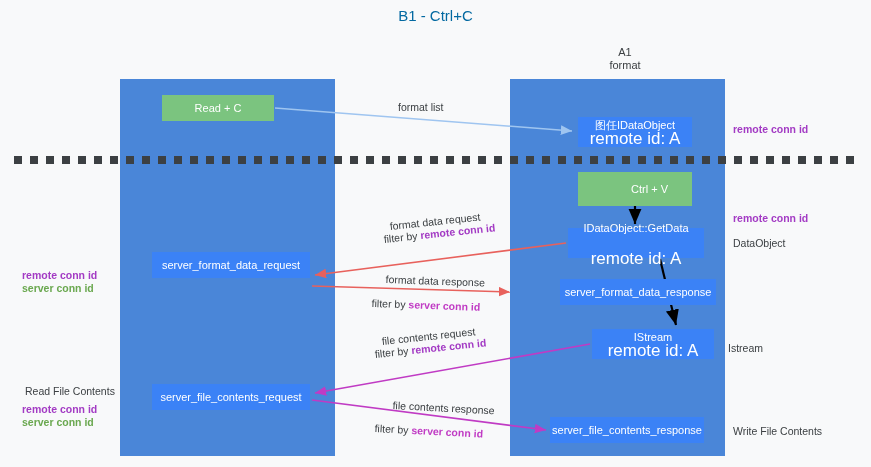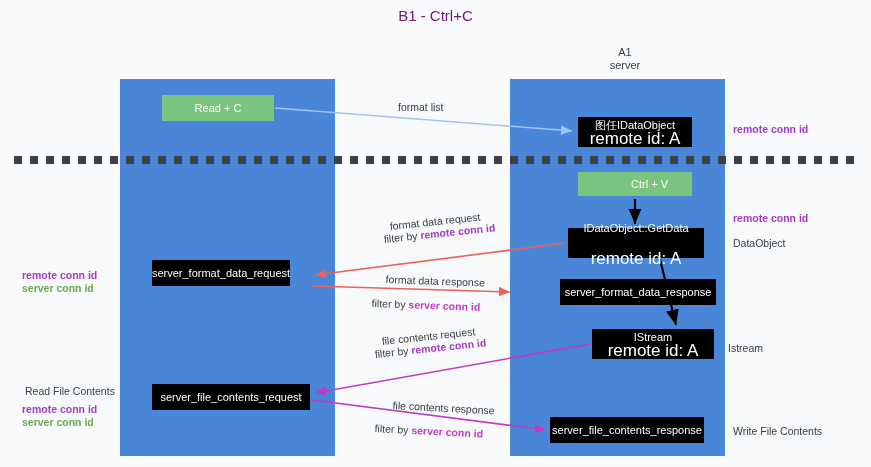--- a/index.html
+++ b/index.html
@@ -5,21 +5,21 @@
   html,body{margin:0;padding:0;background:#f8f9fa;}
   body{
     width:871px;height:467px;position:relative;overflow:hidden;
     font-family:"Liberation Sans","DejaVu Sans",sans-serif;
     color:#3c4043;
   }
   .stage{position:absolute;inset:0;}
   
   #title{
     position:absolute;left:0;top:6px;width:871px;text-align:center;
-    font-size:15px;line-height:19px;color:#701a75;
+    font-size:15px;line-height:19px;color:#0369a1;
   }
   
   .col-head{position:absolute;text-align:center;font-size:11px;line-height:13px;color:#3c4043;}
   #head-b1{left:140px;top:46px;width:180px;}
   #head-a1{left:535px;top:46px;width:180px;}
   
   .lane{position:absolute;background:#4a86d8;}
   #lane-b1{left:120px;top:79px;width:215px;height:377px;}
   #lane-a1{left:510px;top:79px;width:215px;height:377px;}
   
@@ -27,27 +27,27 @@
     position:absolute;left:14px;top:156px;width:845px;height:8px;
     background-image:repeating-linear-gradient(to right,#3c4043 0 8px,rgba(0,0,0,0) 8px 16px);
   }
   
   .node{
     position:absolute;display:flex;flex-direction:column;align-items:center;
     justify-content:center;text-align:center;color:#ffffff;
     font-size:11px;line-height:13px;box-sizing:border-box;padding:2px 4px;
   }
   .node.green{background:#7bc47f;}
-  .node.orange{background:#000000;}
+  .node.orange{background:#3b82f6;}
   .node .l2{font-size:17px;line-height:13px;}
   #n-ctrlc{left:162px;top:95px;width:112px;height:26px;}
   #n-idataobject{left:578px;top:117px;width:114px;height:30px;}
-  #n-ctrlv{left:578px;top:172px;width:114px;height:24px;padding-left:33px;}
+  #n-ctrlv{left:578px;top:172px;width:114px;height:34px;padding-left:33px;}
   #n-getdata{left:568px;top:228px;width:136px;height:30px;gap:17px;}
-  #n-sfdreq{left:152px;top:260px;width:138px;height:26px;}
+  #n-sfdreq{left:152px;top:252px;width:158px;height:26px;}
   #n-sfdresp{left:514px;top:279px;width:156px;height:26px;margin-left:46px;}
   #n-istream{left:592px;top:329px;width:122px;height:30px;}
   #n-sfcreq{left:152px;top:384px;width:158px;height:26px;}
   #n-sfcresp{left:550px;top:417px;width:154px;height:26px;}
   
   .elabel{position:absolute;font-size:10.5px;line-height:14px;color:#3c4043;white-space:nowrap;}
   .elabel .hl-remote{color:#a33bc4;font-weight:bold;}
   .elabel .hl-server{color:#c03bc4;font-weight:bold;}
   #lb-formatlist{left:398px;top:100px;}
   #lb-fdr1{left:389px;top:219px;transform:rotate(-6deg);transform-origin:left top;}
@@ -79,21 +79,21 @@
 <body>
 
 <div class="stage">
 
   <div id="title">
     <div>B1 - Ctrl+C</div>
   </div>
 
   <div class="col-head" id="head-a1">
     <div>A1</div>
-    <div>server</div>
+    <div>format</div>
   </div>
 
   <div class="lane" id="lane-b1"></div>
   <div class="lane" id="lane-a1"></div>
 
   <svg id="wires" viewBox="0 0 871 467">
     <defs>
       <marker id="ah-blue" markerWidth="8" markerHeight="8" refX="7" refY="3" orient="auto">
         <path d="M0,0 L7,3 L0,6 z" fill="#9fc5f0"></path>
       </marker>

